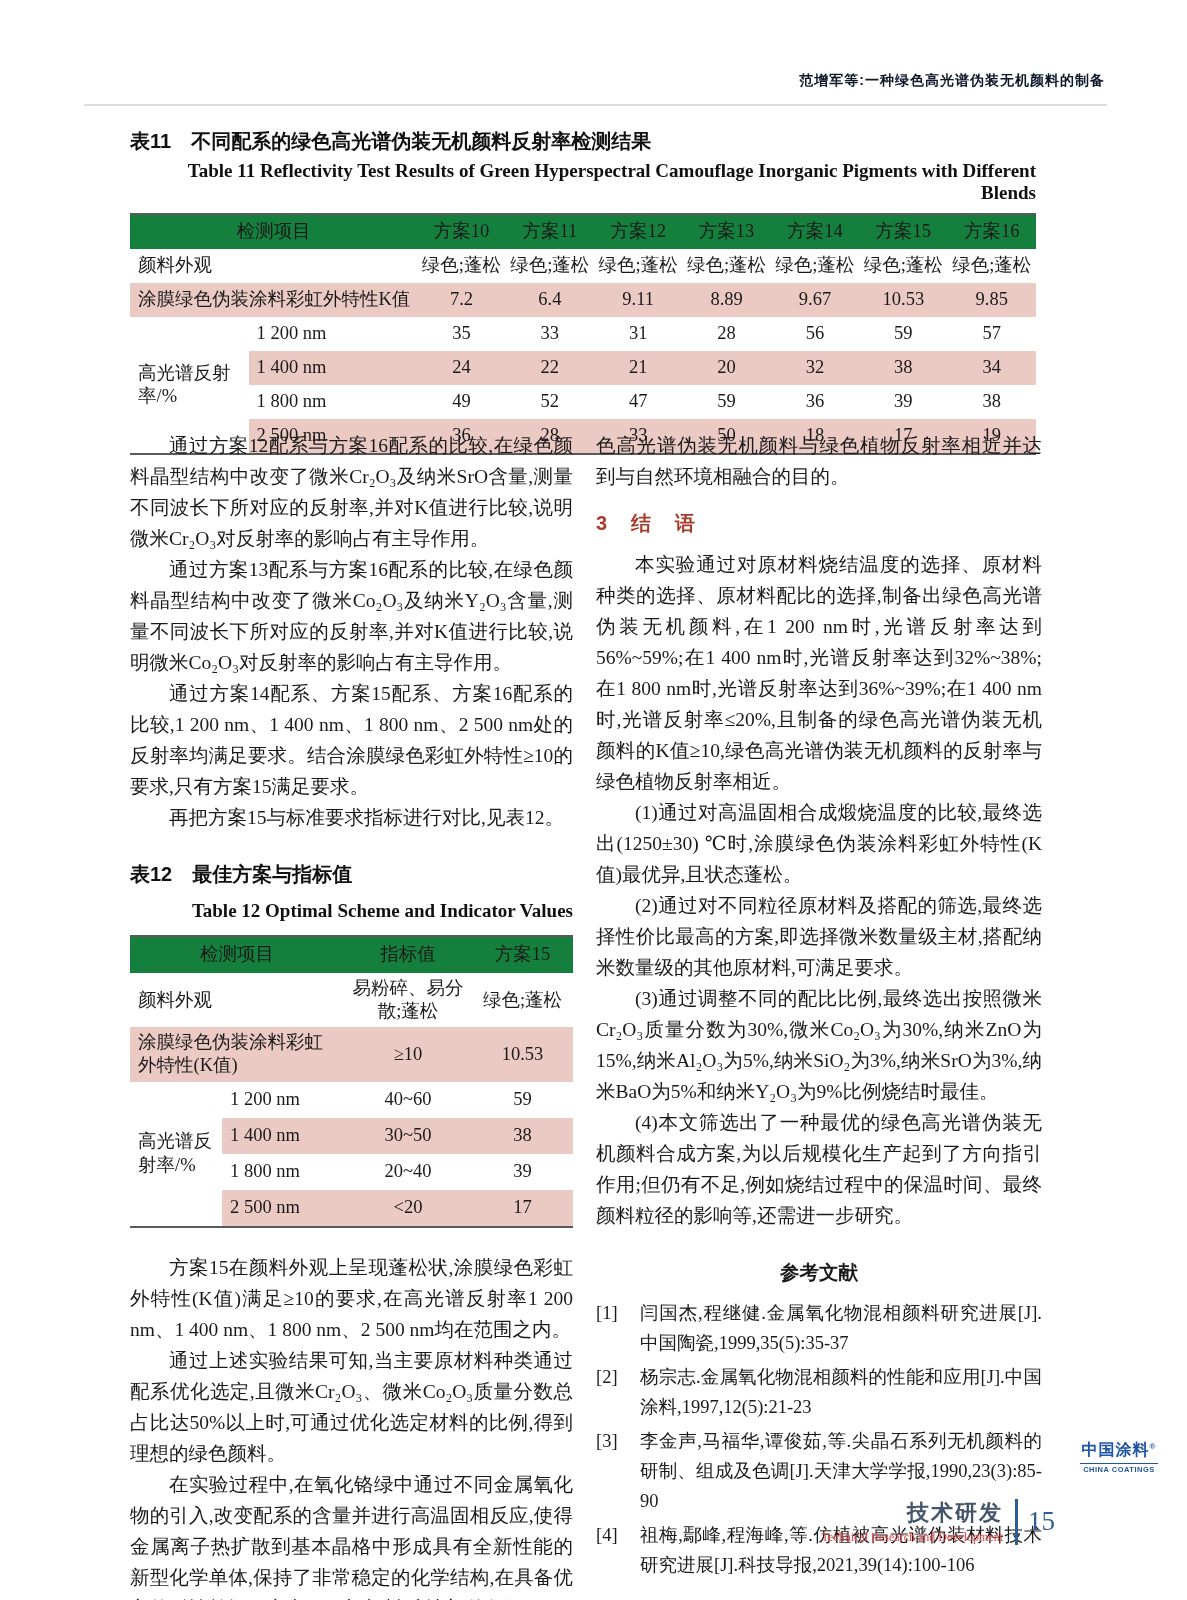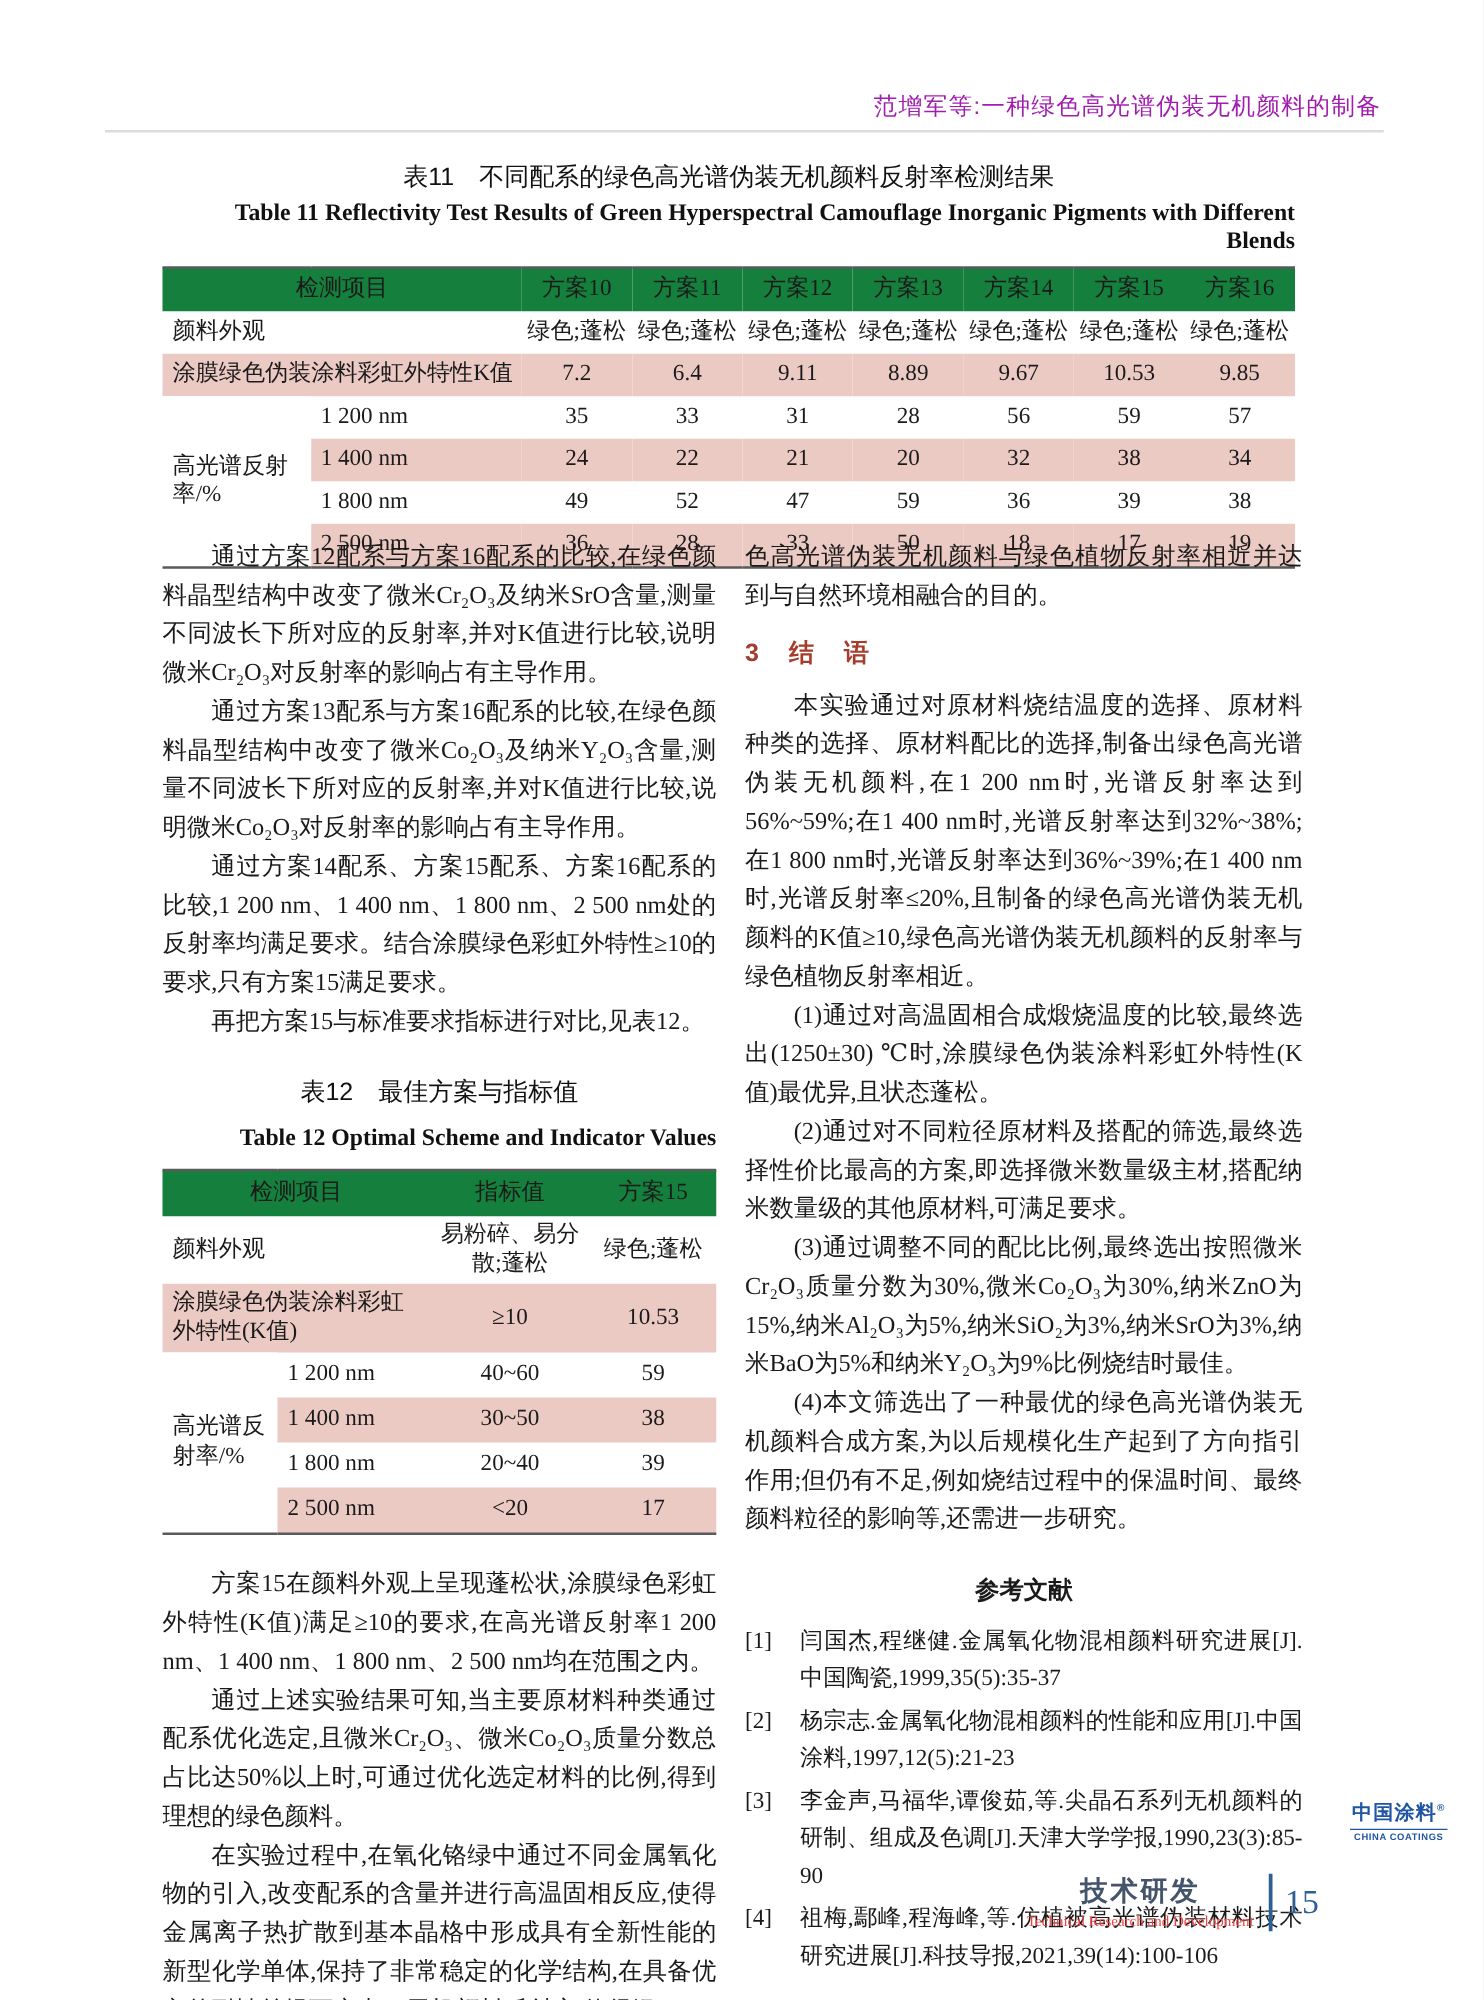--- a/index.html
+++ b/index.html
@@ -9,30 +9,30 @@
     background:#ffffff;
     margin:0 auto;
     font-family:"Liberation Serif","DejaVu Serif",serif;
     color:#1a1a1a;
     overflow:hidden;
   }
   
   .running-head{
     position:absolute;top:72px;right:82px;
     font-family:"Liberation Sans","DejaVu Sans",sans-serif;
-    font-size:19px;color:#a21caf;letter-spacing:1px;
+    font-size:14px;color:#0f172a;letter-spacing:1px;font-weight:bold;
   }
   .head-rule{
     position:absolute;top:104px;left:84px;right:80px;
     height:2px;background:#dcdcdc;
   }
   
   .tbl-title-cn{
-    text-align:center;font-family:"Liberation Sans","DejaVu Sans",sans-serif;
-    font-weight:normal;font-size:20px;color:#111;
+    font-family:"Liberation Sans","DejaVu Sans",sans-serif;
+    font-weight:bold;font-size:20px;color:#111;
   }
   .tbl-title-en{
     text-align:right;font-weight:bold;font-size:19px;color:#111;margin-top:5px;
   }
   table.data{
     border-collapse:collapse;width:100%;
     margin-top:9px;
     font-size:18.5px;line-height:1.25;
     border-top:2px solid #5a5a5a;border-bottom:2px solid #5a5a5a;
   }
@@ -80,21 +80,21 @@
   .logo-reg{font-size:8px;vertical-align:super;}
   .logo-en{
     font-size:7.5px;font-weight:bold;letter-spacing:0.5px;
     border-top:1px solid #1f55a3;margin-top:2px;padding-top:1px;white-space:nowrap;
   }
   
   .footer{
     position:absolute;top:1498px;right:132px;
     display:flex;align-items:center;
   }
-  .footer-txt{text-align:center;}
+  .footer-txt{text-align:right;}
   .footer-cn{
     font-family:"Liberation Sans","DejaVu Sans",sans-serif;
     font-weight:bold;font-size:22px;color:#44546a;letter-spacing:2px;
   }
   .footer-en{font-size:12px;color:#ef4444;margin-top:2px;}
   .footer-bar{width:3px;height:46px;background:#2e5f94;margin:0 10px 0 12px;}
   .footer-page{font-size:27px;color:#2e5f94;}
 </style>
 </head>
 <body>

